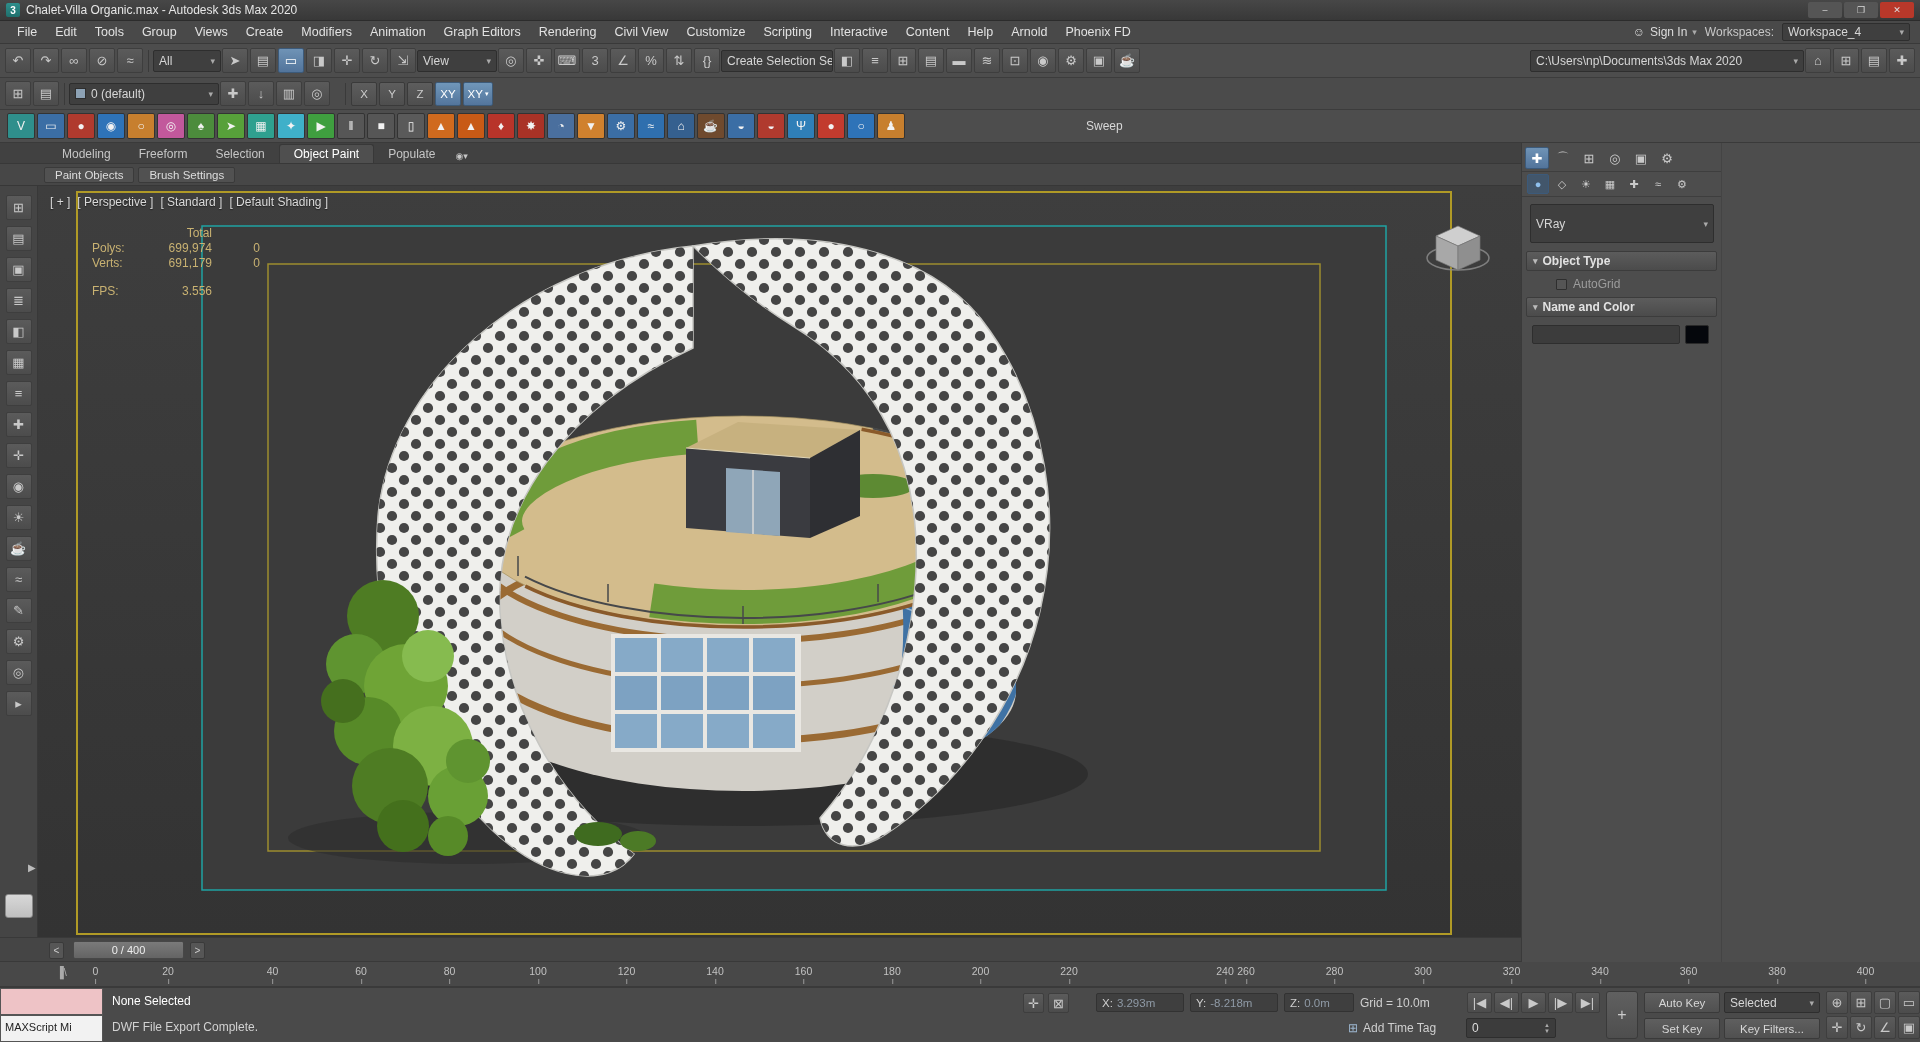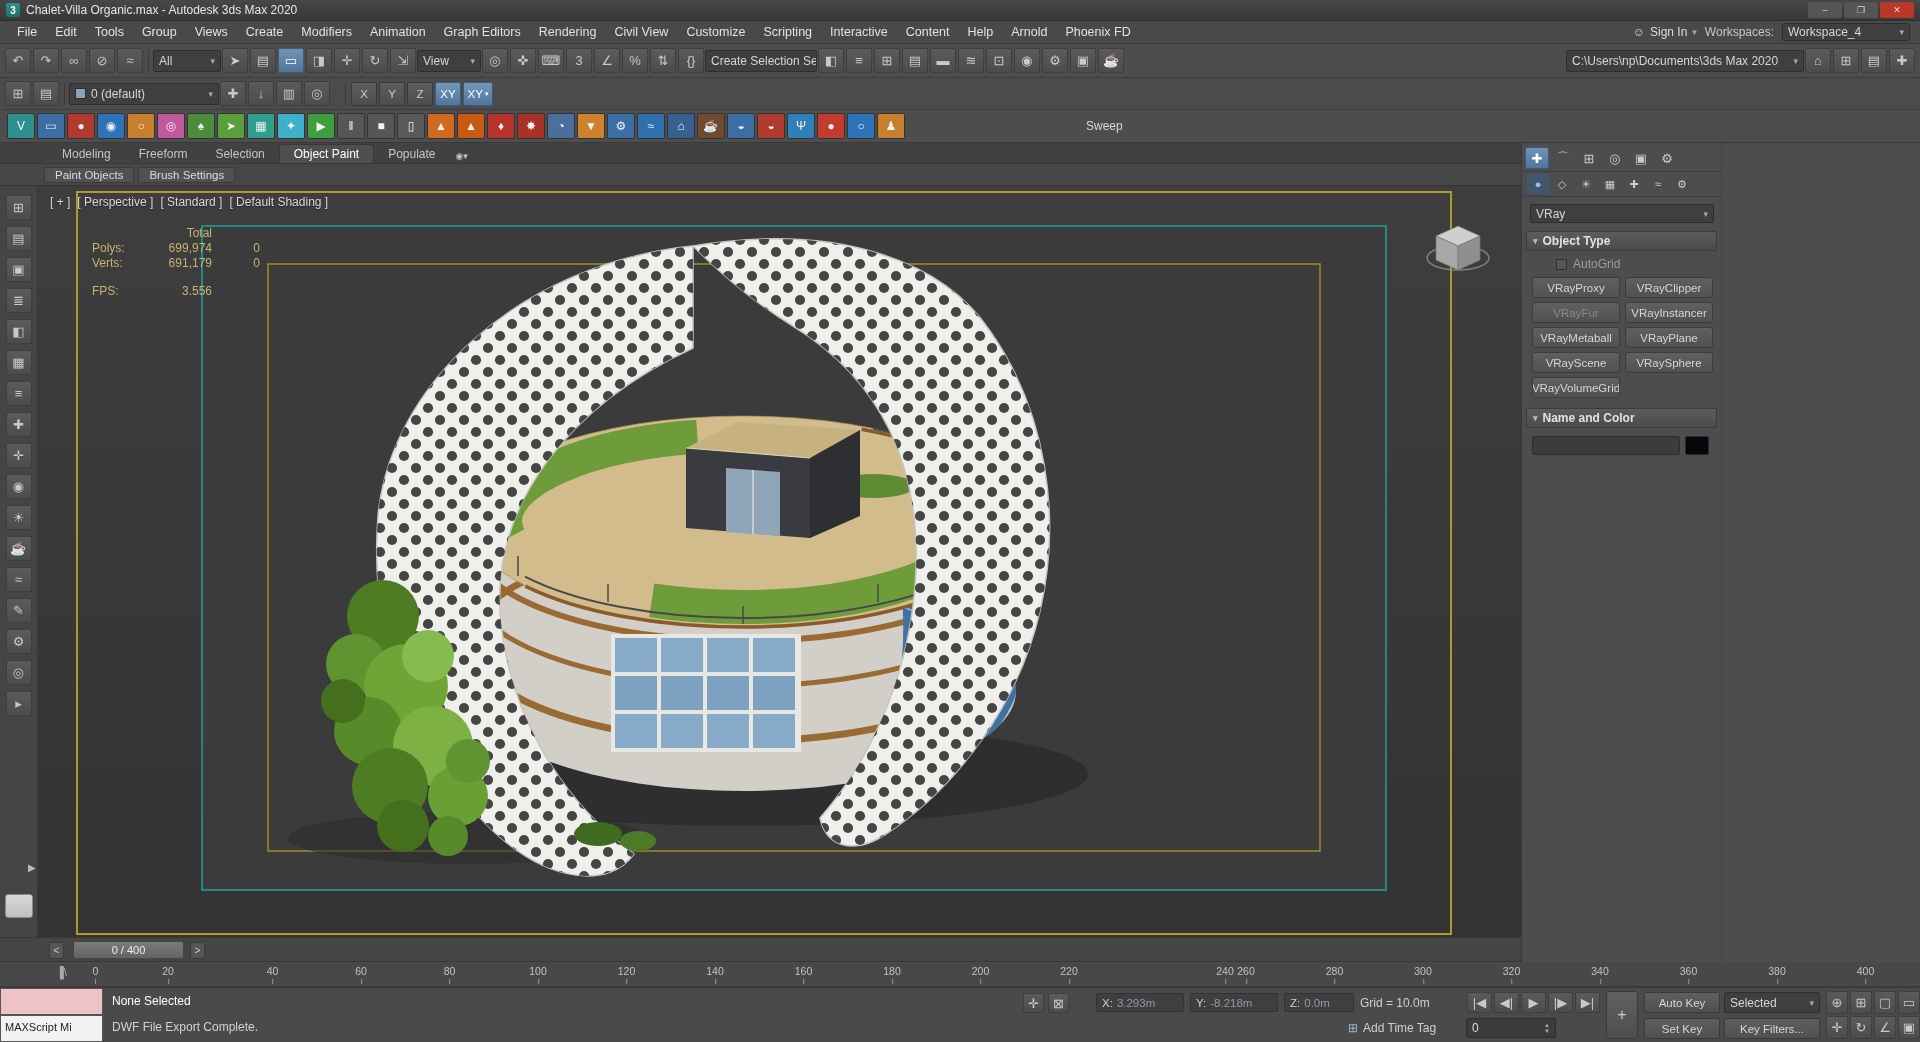--- a/index.html
+++ b/index.html
@@ -65,21 +65,21 @@
   .ruler-icon { position:absolute; left:56px; top:4px; color:#aaa; font-size:11px; }
 
   .cmdpanel { position:absolute; left:1521px; top:143px; width:399px; height:819px; background:#4d4d4d; border-left:1px solid #3a3a3a; z-index:5; }
   .cp-inner { width:200px; border-right:1px solid #444; height:100%; padding-top:2px; }
   .cp-tabs { display:flex; padding:1px 2px; border-bottom:1px solid #3e3e3e; }
   .cp-tabs .tbi { width:24px; height:22px; background:transparent; border-color:transparent; }
   .cp-tabs .tbi.active { background:linear-gradient(#6f93b6,#52749b); border-color:#3c5a7a; }
   .cp-cats { display:flex; padding:1px 4px; border-bottom:1px solid #3e3e3e; }
   .cp-cats .tbi { width:22px; height:20px; background:transparent; border-color:transparent; font-size:11px; }
   .cp-cats .tbi.active { color:#8fc0ee; background:#42566b; border-color:#3c5a7a; }
-  .cp-combo { width:184px; margin:7px 8px 4px 8px; height:19px; }
+  .cp-combo { width:184px; margin:7px 8px 4px 8px; height:39px; }
   .rollout { margin-top:4px; }
   .rollout-h { height:20px; margin:0 4px; background:linear-gradient(#5c5c5c,#4b4b4b); border:1px solid #3c3c3c; border-radius:2px; display:flex; align-items:center; gap:5px; padding:0 6px; font-weight:bold; font-size:12px; color:#e2e2e2; }
   .rarr { font-size:9px; color:#bbb; }
   .autogrid-row { display:flex; align-items:center; gap:6px; margin:6px 0 6px 34px; color:#9d9d9d; }
   .checkbox { width:11px; height:11px; background:#555; border:1px solid #2e2e2e; border-radius:1px; }
   .cp-grid { display:grid; grid-template-columns:88px 88px; gap:4px 5px; margin:2px 0 10px 10px; }
   .cpbtn { height:21px; background:linear-gradient(#606060,#515151); border:1px solid #3c3c3c; border-radius:3px; color:#d6d6d6; font-size:11.5px; display:flex; align-items:center; justify-content:center; white-space:nowrap; overflow:hidden; }
   .cpbtn.disabled { color:#8a8a8a; }
   .nc-row { display:flex; align-items:center; gap:5px; margin:8px 8px 8px 10px; }
   .nc-input { width:148px; height:19px; background:#3c3c3c; border:1px solid #2e2e2e; border-radius:2px; color:#ddd; font-size:12px; padding:0 4px; font-family:"Liberation Sans",sans-serif; }
@@ -171,21 +171,21 @@
   </span>
   <span style="display:flex">
       <span class="tbi">➤</span>
       <span class="tbi">▤</span>
       <span class="tbi active">▭</span>
       <span class="tbi">◨</span>
       <span class="tbi">✛</span>
       <span class="tbi">↻</span>
       <span class="tbi">⇲</span>
     </span>
-  <span class="combo" style="width:64px">
+  <span class="combo" style="width:80px">
     <span>View</span>
       <span class="arrow">▾</span>
   </span>
   <span style="display:flex">
       <span class="tbi">◎</span>
       <span class="tbi">✜</span>
       <span class="tbi">⌨</span>
       <span class="tbi">3</span>
       <span class="tbi">∠</span>
       <span class="tbi">%</span>
@@ -201,21 +201,21 @@
       <span class="tbi">⊞</span>
       <span class="tbi">▤</span>
       <span class="tbi">▬</span>
       <span class="tbi">≋</span>
       <span class="tbi">⊡</span>
       <span class="tbi">◉</span>
       <span class="tbi">⚙</span>
       <span class="tbi">▣</span>
       <span class="tbi">☕</span>
     </span>
-  <span class="combo" style="width:238px;margin-left:auto">
+  <span class="combo" style="width:274px;margin-left:auto">
     <span>C:\Users\np\Documents\3ds Max 2020</span>
       <span class="arrow">▾</span>
   </span>
   <span style="display:flex">
       <span class="tbi">⌂</span>
       <span class="tbi">⊞</span>
       <span class="tbi">▤</span>
       <span class="tbi">✚</span>
     </span>
 </div>
@@ -524,31 +524,20 @@
 
     <div class="rollout">
       <div class="rollout-h">
         <span class="rarr">▾</span>
         <span>Object Type</span>
       </div>
       <div class="autogrid-row">
         <span class="checkbox"></span>
         <span>AutoGrid</span>
       </div>
-      <div class="cp-grid">
-        <span class="cpbtn">VRayProxy</span>
-        <span class="cpbtn">VRayClipper</span>
-        <span class="cpbtn disabled">VRayFur</span>
-        <span class="cpbtn">VRayInstancer</span>
-        <span class="cpbtn">VRayMetaball</span>
-        <span class="cpbtn">VRayPlane</span>
-        <span class="cpbtn">VRayScene</span>
-        <span class="cpbtn">VRaySphere</span>
-        <span class="cpbtn">VRayVolumeGrid</span>
-      </div>
     </div>
 
     <div class="rollout">
       <div class="rollout-h">
         <span class="rarr">▾</span>
         <span>Name and Color</span>
       </div>
       <div class="nc-row">
         <input class="nc-input" value="" style="">
         <span class="nc-swatch"></span>

